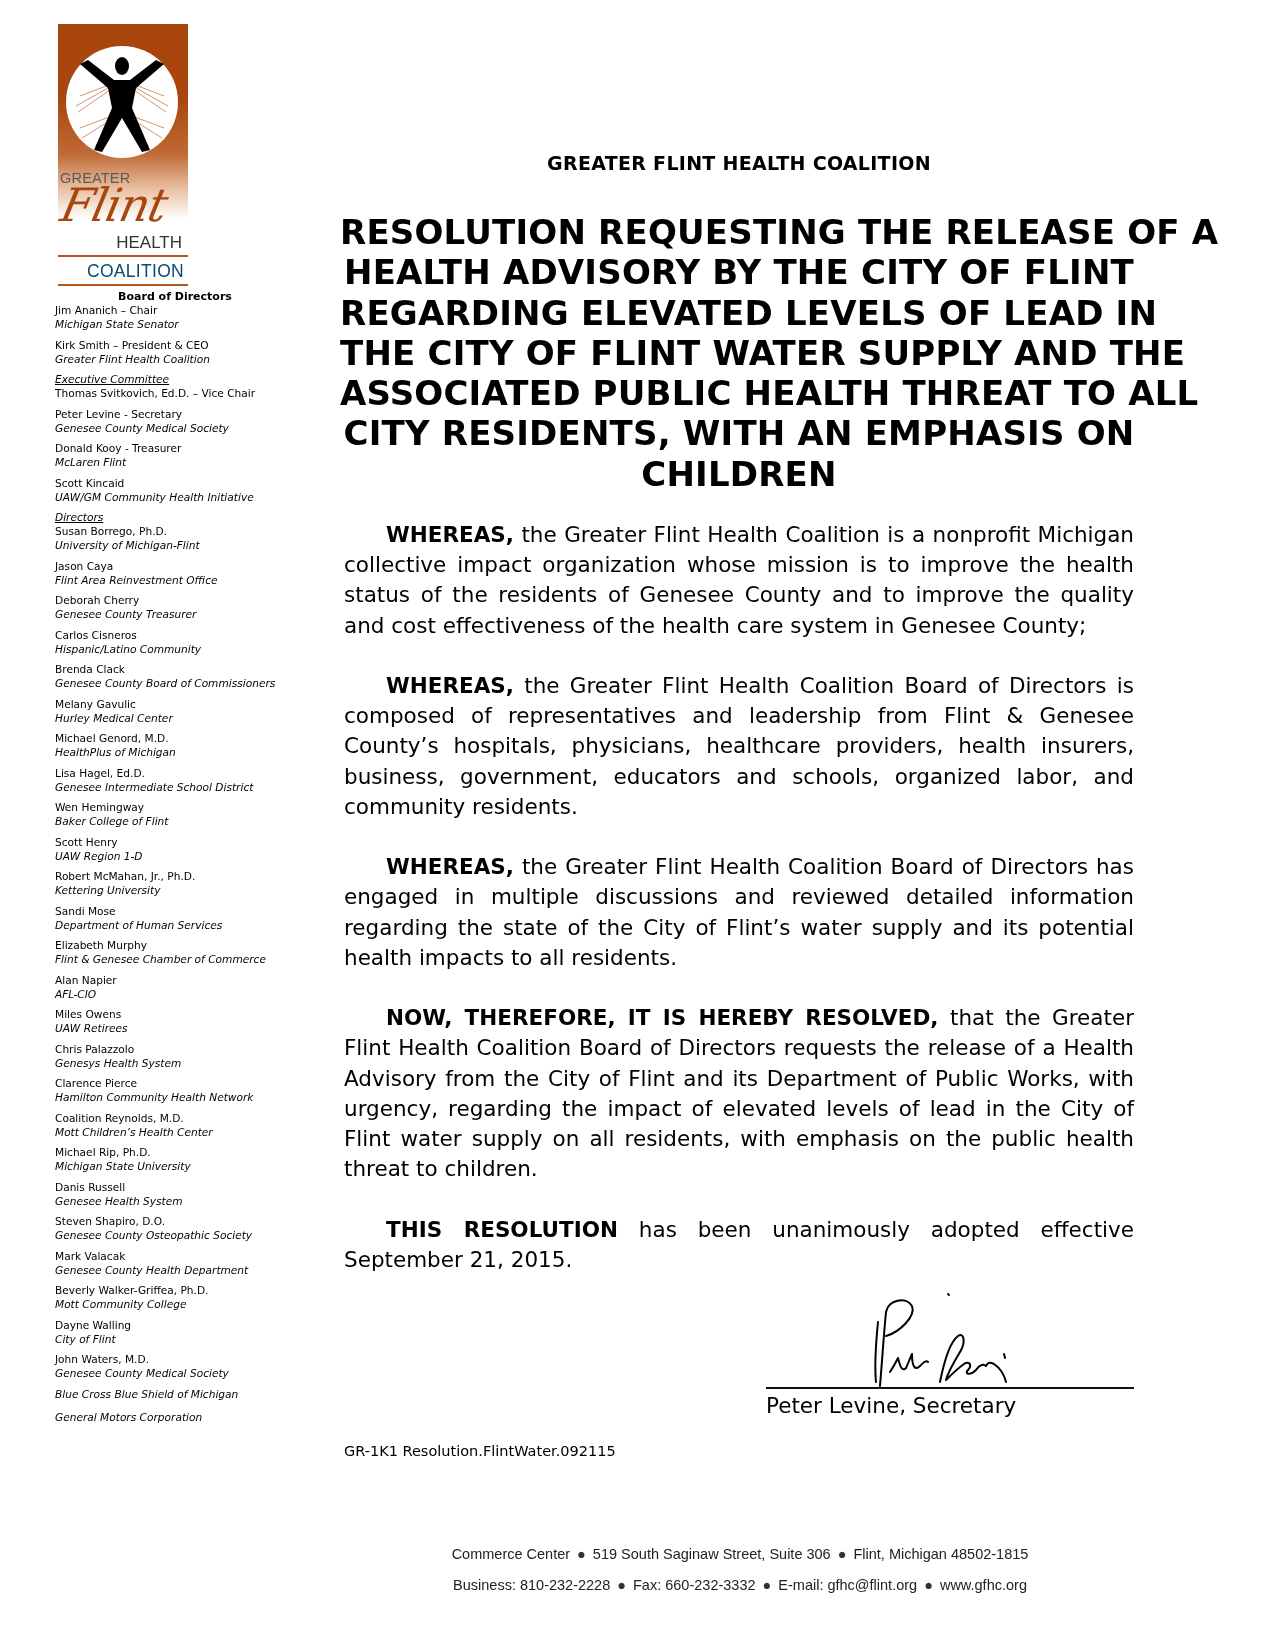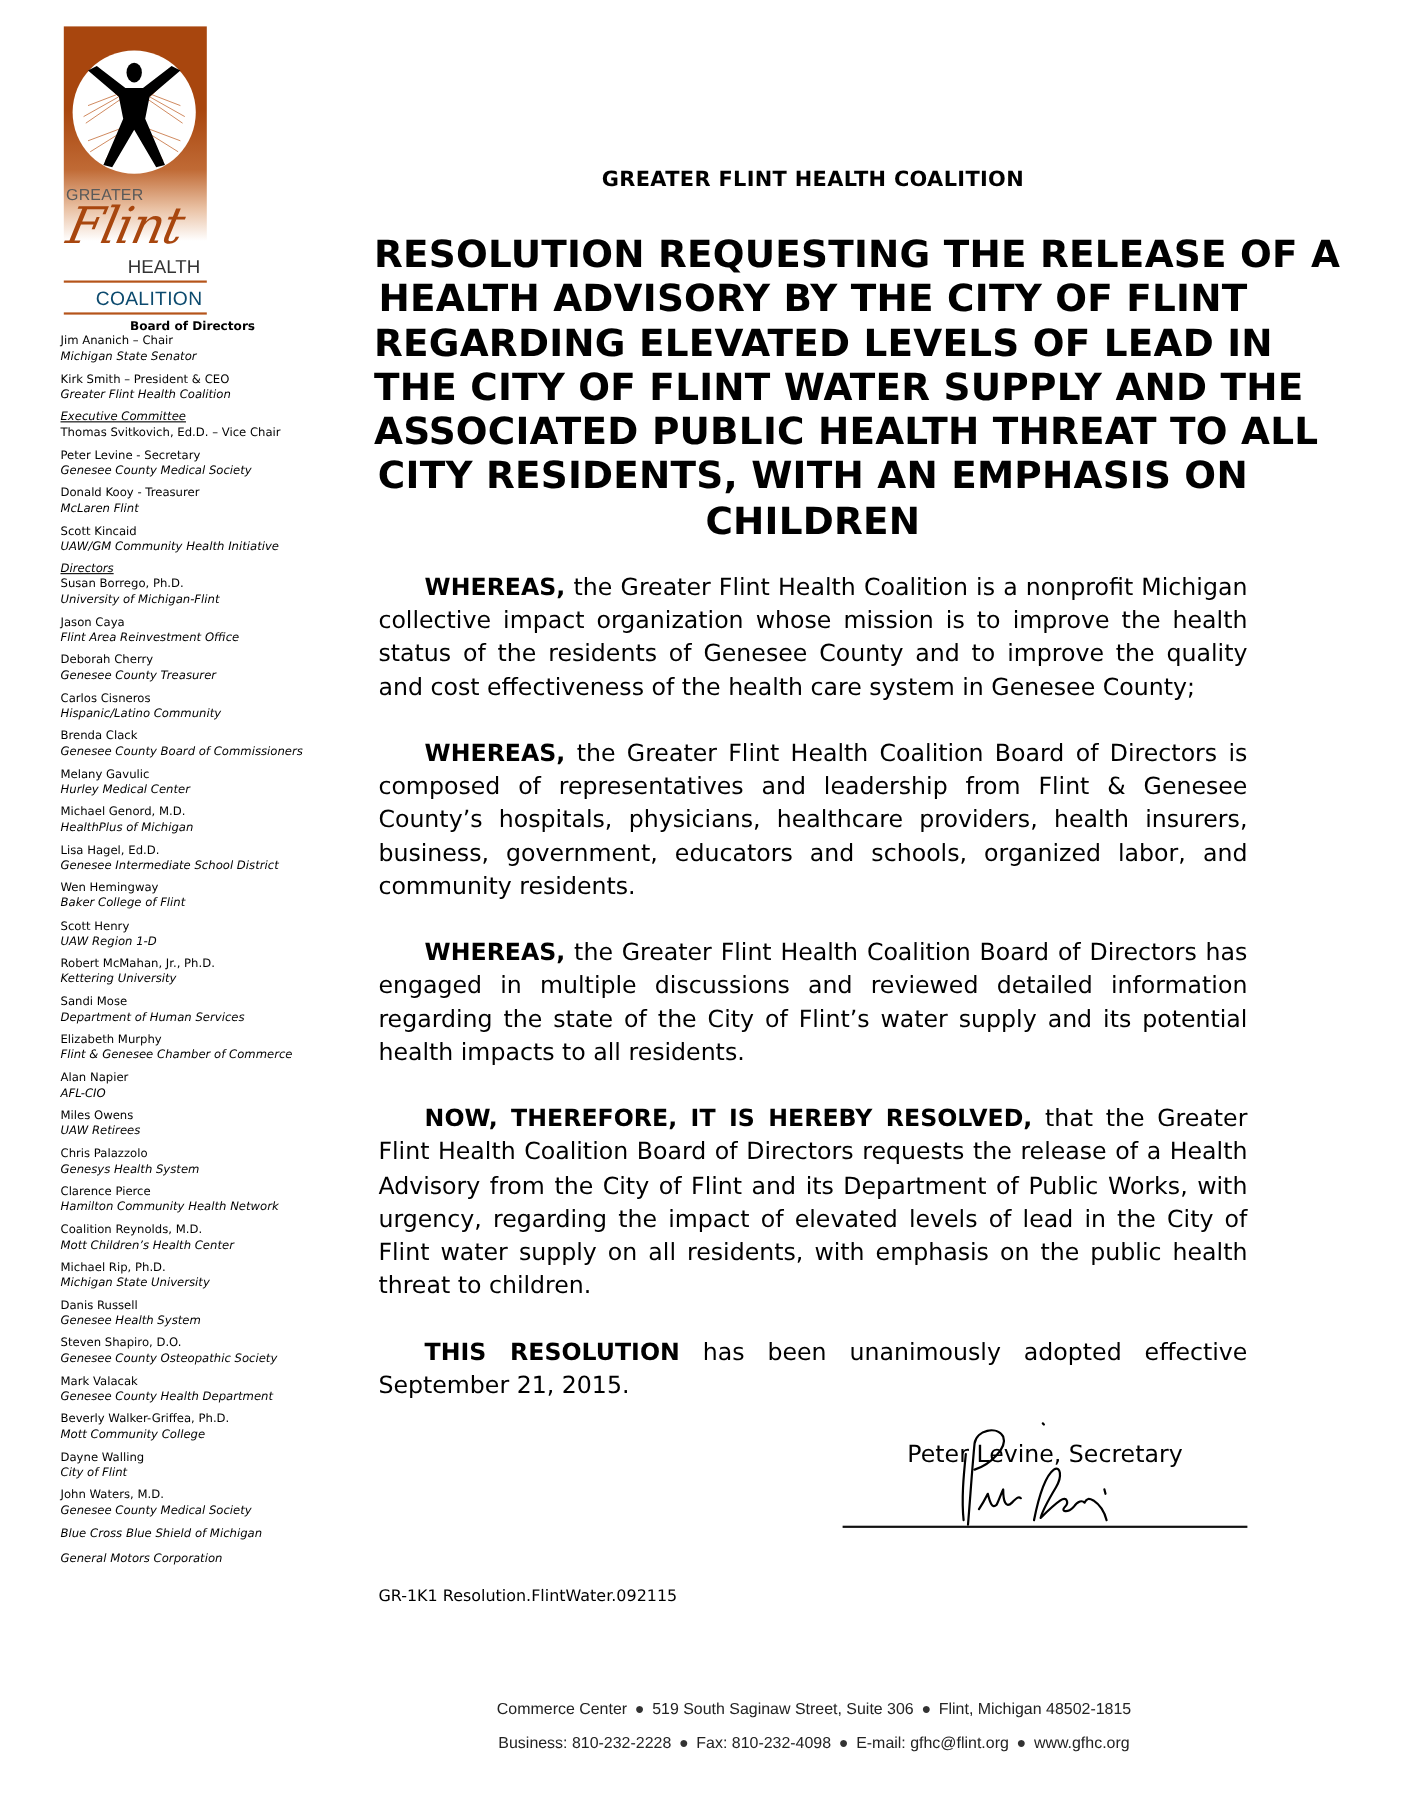--- a/index.html
+++ b/index.html
@@ -33,21 +33,21 @@
   #title .line { display:block; white-space:nowrap; }
 
   #body { position:absolute; left:344px; width:790px; top:520px; font-family:"DejaVu Sans", sans-serif; font-size:21.5px; line-height:30.2px; }
   #body p { margin:0 0 30.2px 0; text-align:justify; }
   #body .lead { font-weight:bold;margin-left:42px; }
   #body p.adopted { margin-bottom:0; }
 
   #signature { position:absolute; left:766px; top:1292px; width:368px; height:96px; }
   #signature svg { position:absolute; left:100px; top:0; }
   #sig-line { position:absolute; left:766px; top:1387px; width:368px; height:2px; background:#111; }
-  #sig-name { position:absolute; left:766px; width:368px; top:1310px; text-align:center; font-family:"DejaVu Sans", sans-serif; font-size:21.5px; }
+  #sig-name { position:absolute; left:766px; width:368px; top:1393px; text-align:left; font-family:"DejaVu Sans", sans-serif; font-size:21.5px; }
 
   #doc-ref { position:absolute; left:344px; top:1443px; font-family:"DejaVu Sans", sans-serif; font-size:14.5px; }
 
   #footer { position:absolute; left:300px; width:880px; top:1544px; text-align:center; font-family:"Liberation Sans", sans-serif; font-size:14.5px; color:#222; }
   #footer .row { display:block; height:31px; line-height:20px; white-space:nowrap; }
   #footer .bullet { display:inline-block; margin:0 7px; color:#333; }
 </style>
 </head>
 <body>
 
@@ -251,14 +251,14 @@
     </g>
   </svg>
 </div>
 <div id="sig-line"></div>
 <div id="sig-name">Peter Levine, Secretary</div>
 
 <div id="doc-ref">GR-1K1 Resolution.FlintWater.092115</div>
 
 <div id="footer">
   <span class="row" id="addr-row"><span>Commerce Center</span><span class="bullet">●</span><span>519 South Saginaw Street, Suite 306</span><span class="bullet">●</span><span>Flint, Michigan 48502-1815</span></span>
-  <span class="row" id="contact-row"><span>Business: 810-232-2228</span><span class="bullet">●</span><span>Fax: 810-232-4098</span><span class="bullet">●</span><span>E-mail: gfhc@flint.org</span><span class="bullet">●</span><span>www.gfhc.org</span></span>
+  <span class="row" id="contact-row"><span>Business: 810-232-2228</span><span class="bullet">●</span><span>Fax: 660-232-3332</span><span class="bullet">●</span><span>E-mail: gfhc@flint.org</span><span class="bullet">●</span><span>www.gfhc.org</span></span>
 </div>
 
 </body></html>

